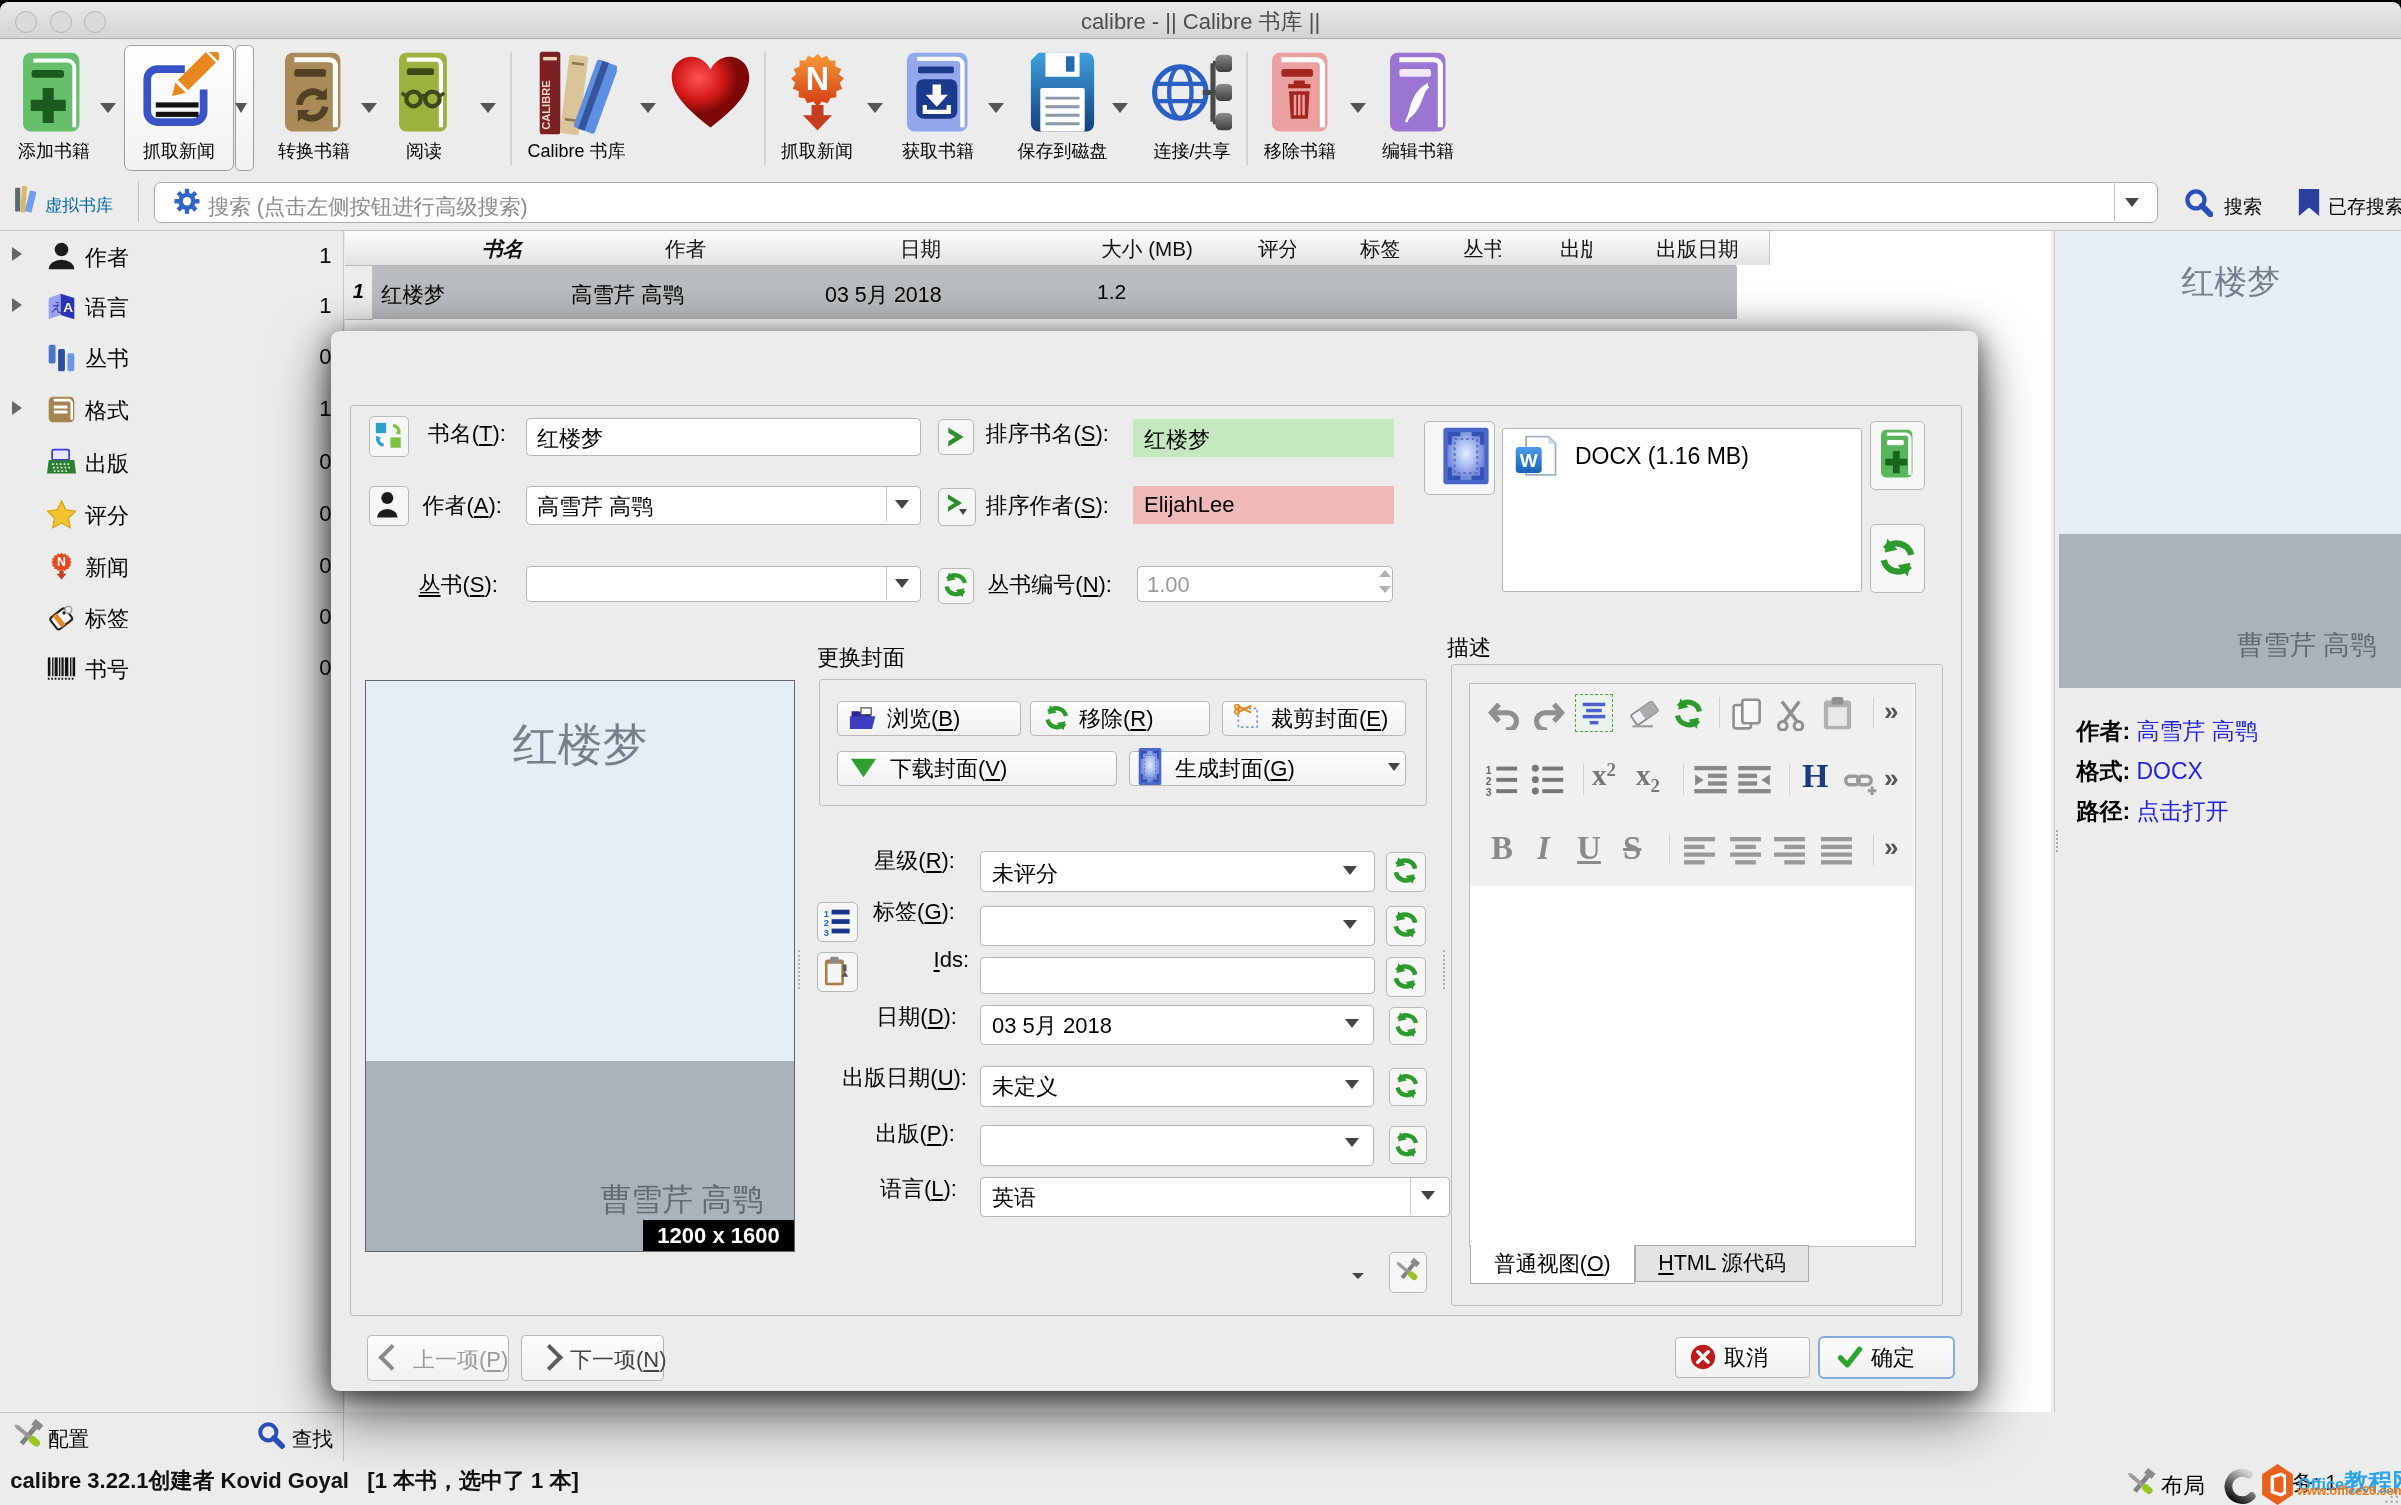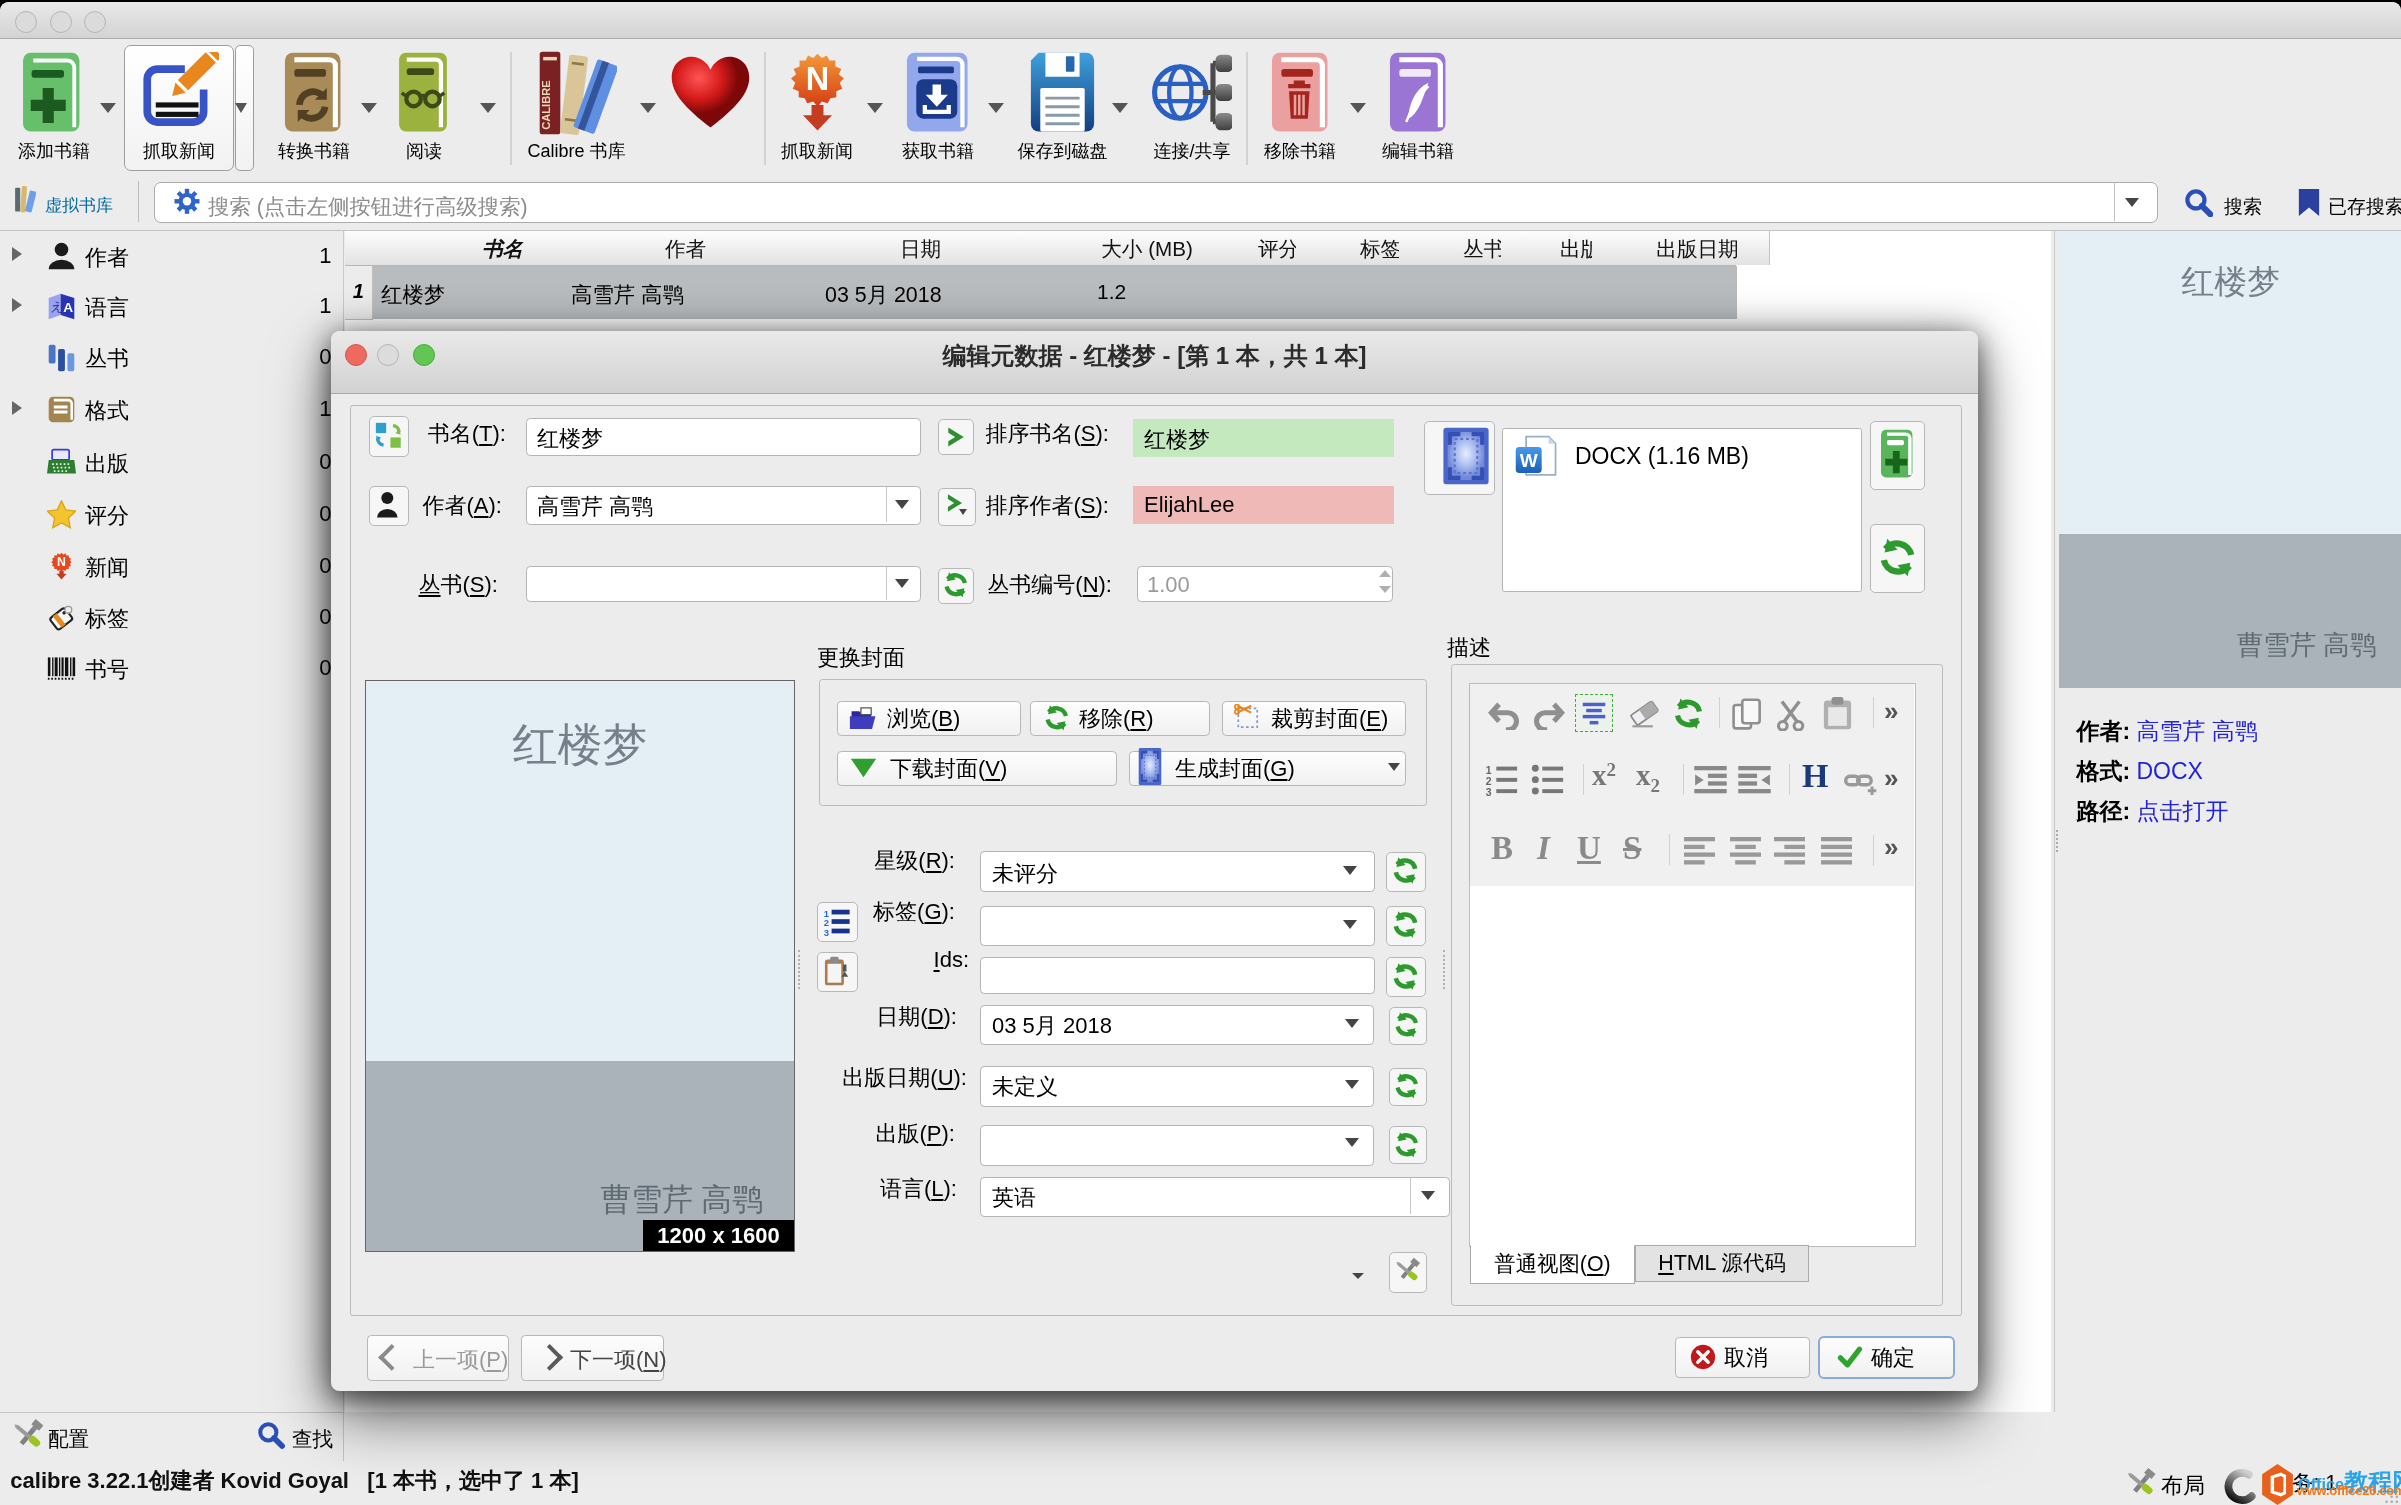--- a/index.html
+++ b/index.html
@@ -36,20 +36,21 @@
 u{text-decoration:underline;text-underline-offset:2.6px;}
 .hcell{position:absolute;top:0;height:34px;line-height:36px;text-align:center;font-size:20.6px;color:#111;border-right:0.9px solid #c3c3c3;background:linear-gradient(#fdfdfd,#e2e2e2);padding-left:34px;}
 
 </style></head>
 <body>
 <div id="win">
   <div id="titlebar">
     <div class="tl" style="left:15.4px;background:#dbdbdb;border:0.9px solid #b5b5b5;"></div>
     <div class="tl" style="left:50px;background:#dbdbdb;border:0.9px solid #b5b5b5;"></div>
     <div class="tl" style="left:84px;background:#dbdbdb;border:0.9px solid #b5b5b5;"></div>
+    <div id="title">calibre - || Calibre 书库 ||</div>
   </div>
   <div id="toolbar">
 
     <svg class="abs" style="left:22px;top:13px" width="61" height="82" viewBox="0 0 71 96">
       <rect x="1" y="1" width="66" height="92" rx="9" fill="#67bf6c"></rect>
       <path d="M13 10 H53 a8 8 0 0 1 8 8 V88" stroke="#fff" stroke-width="4.5" fill="none"></path>
       <rect x="11" y="21" width="38" height="9" rx="3" fill="#1c5a20"></rect>
       <path d="M24 42 h13 v14 h14 v13 h-14 v14 h-13 v-14 h-14 v-13 h14 z" fill="#1c5a20"></path>
     </svg>
     <div class="tlab" style="left:13px;width:82px;">添加书籍</div>
@@ -432,26 +433,20 @@
           <circle cx="9" cy="9" r="1.5"></circle>
           <circle cx="15" cy="9" r="1.5"></circle>
           <circle cx="3" cy="15" r="1.5"></circle>
           <circle cx="9" cy="15" r="1.5"></circle>
           <circle cx="15" cy="15" r="1.5"></circle>
         </g>
       </svg>
   </div>
 </div>
 <div id="dialog">
-  <div id="dtitle">
-    <div class="dtl" style="left:13.7px;background:#ee6a5f;border:0.9px solid #d55347;"></div>
-    <div class="dtl" style="left:46px;background:#dcdcdc;border:0.9px solid #b5b5b5;"></div>
-    <div class="dtl" style="left:82px;background:#62c655;border:0.9px solid #4aa93e;"></div>
-    <div style="position:absolute;top:9.4px;width:1647px;text-align:center;font-size:24px;font-weight:bold;color:#2b2b2b;">编辑元数据 - 红楼梦 - [第 1 本，共 1 本]</div>
-  </div>
   <div id="dframe"></div>
   <svg width="0" height="0" style="position:absolute">
       <defs>
     <symbol id="rcyc" viewBox="0 0 48 48">
       <path d="M40 21 a17 17 0 0 0 -30 -7" stroke="#2c9a2c" stroke-width="7.5" fill="none"></path>
       <path d="M12 2 l-3 16 15 -3 z" fill="#2c9a2c"></path>
       <path d="M8 27 a17 17 0 0 0 30 7" stroke="#2c9a2c" stroke-width="7.5" fill="none"></path>
       <path d="M36 46 l3 -16 -15 3 z" fill="#2c9a2c"></path>
     </symbol>
     <symbol id="garr" viewBox="0 0 28 28">

